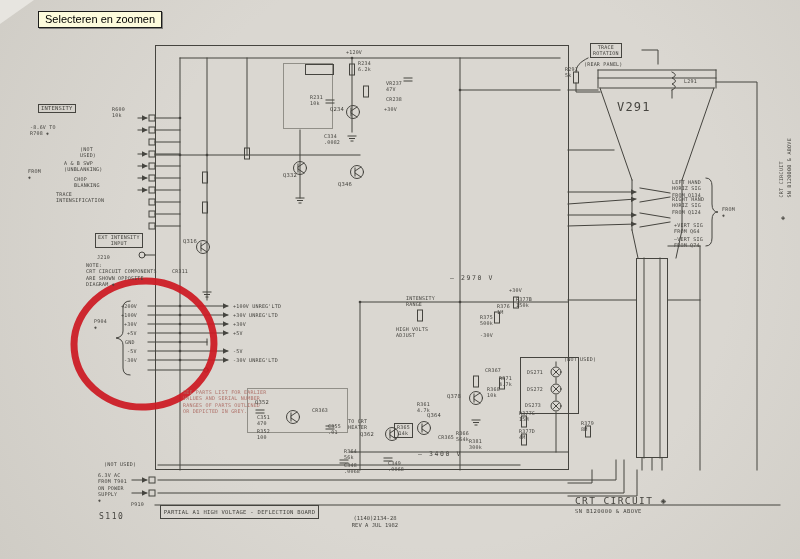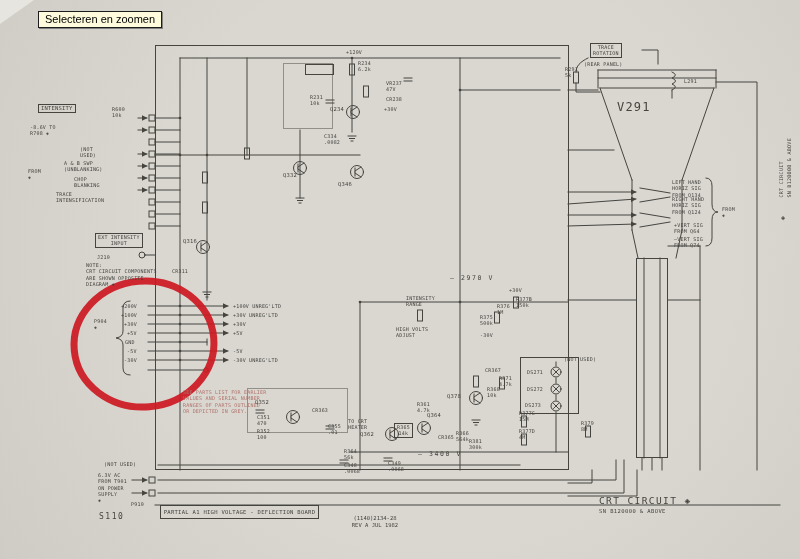--- a/index.html
+++ b/index.html
@@ -23,21 +23,21 @@
   .lbl.rail{font-size:6.5px;letter-spacing:1.6px;}
   .lbl.tube{font-size:12px;letter-spacing:1.2px;}
   .lbl.boxed{border:1px solid var(--ink);padding:0 2px;text-align:center;background:transparent;}
   .lbl.red{color:var(--note_red);}
   .banner{
     position:absolute;left:160px;top:505px;width:157px;height:12px;
     border:1px solid var(--ink);background:var(--paper);
     font-size:5.5px;letter-spacing:.3px;color:var(--ink);
     display:flex;align-items:center;justify-content:center;white-space:nowrap;
   }
-  .titleblock{position:absolute;left:599px;top:495px;color:var(--ink);}
+  .titleblock{position:absolute;left:575px;top:495px;color:var(--ink);}
   .tb-title{font-size:9.5px;letter-spacing:1.4px;}
   .tb-serial{font-size:5.5px;letter-spacing:.4px;margin-top:2px;}
   .docnum{position:absolute;left:330px;top:515px;width:90px;text-align:center;
     font-size:5.5px;color:var(--ink);line-height:1.3;}
   .pagecode{position:absolute;left:99px;top:512px;font-size:8px;letter-spacing:1.5px;color:var(--ink);}
   .sidetab{position:absolute;left:778px;top:138px;height:96px;color:var(--ink);}
   .sidetab-text{display:block;writing-mode:vertical-rl;transform:rotate(180deg);
     font-size:5px;line-height:1.5;white-space:pre-line;letter-spacing:.3px;}
   .sidetab-diamond{position:absolute;left:3px;top:76px;font-size:7px;}
   .zoombtn{

